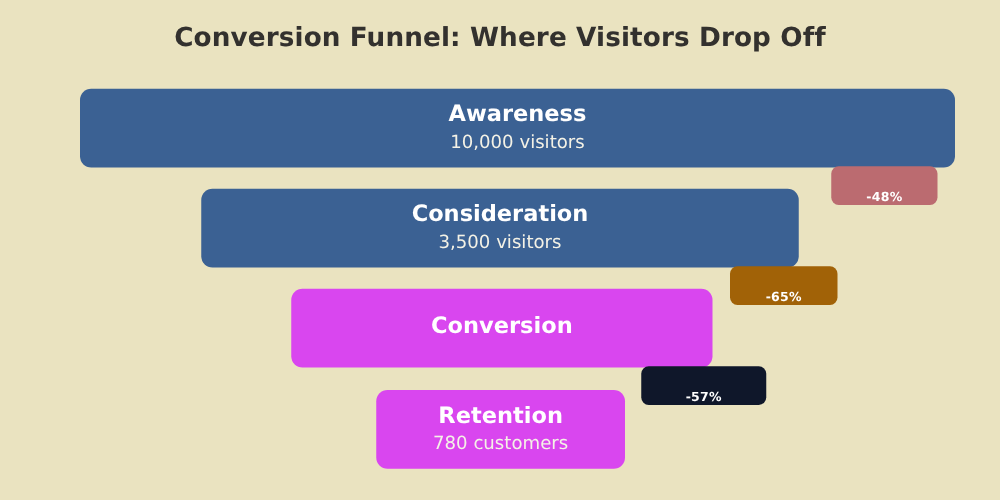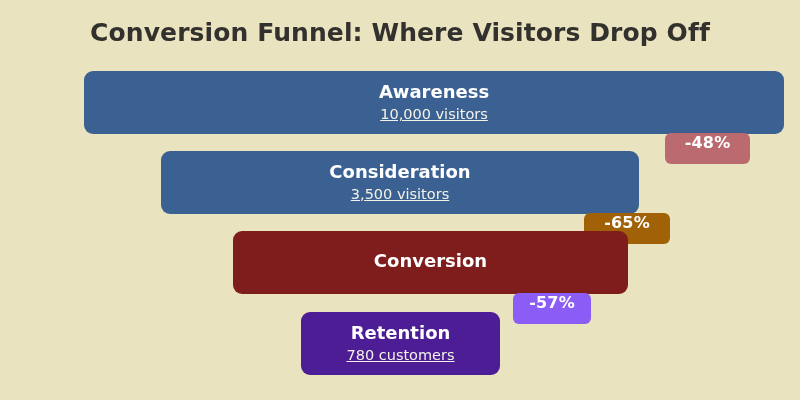--- a/index.html
+++ b/index.html
@@ -17,21 +17,21 @@
     position: relative;
     width: 800px;
     height: 400px;
   }
   #chart-title {
     position: absolute;
     top: 18px;
     left: 0;
     width: 800px;
     text-align: center;
-    font-size: 25px;
+    font-size: 21px;
     font-weight: bold;
     color: #33312e;
     letter-spacing: 0.1px;
   }
   .funnel-stage {
     position: absolute;
     box-sizing: border-box;
     border-radius: 9px;
     display: flex;
     flex-direction: column;
@@ -43,66 +43,65 @@
     font-weight: bold;
     color: #ffffff;
     line-height: 1.15;
     margin-bottom: 3px;
   }
   .stage-value {
     font-size: 14.5px;
     font-weight: normal;
     color: #f4f2e6;
     line-height: 1.15;
-    text-decoration: underline;
   }
   .drop-badge {
     position: absolute;
     box-sizing: border-box;
     border-radius: 6px;
     display: flex;
-    align-items: flex-start;
+    align-items: flex-end;
     justify-content: center;
-    font-size: 16px;
+    font-size: 10px;
     font-weight: bold;
     color: #ffffff;
     letter-spacing: 0.2px;
   }
 </style>
 </head>
 <body>
 
 <div id="chart-root">
 
   <div id="chart-title">Conversion Funnel: Where Visitors Drop Off</div>
 
-  <div class="funnel-stage" style="left:84px; top:71px; width:700px; height:63px; background:#3b6193;">
+  <div class="funnel-stage" style="left:64px; top:71px; width:700px; height:63px; background:#3b6193;">
     <div class="stage-label">Awareness</div>
     <div class="stage-value">10,000 visitors</div>
   </div>
 
   <div class="drop-badge" style="left:665px; top:133px; width:85px; height:31px; background:#bb6b70;">
     <span>-48%</span>
   </div>
 
   <div class="funnel-stage" style="left:161px; top:151px; width:478px; height:63px; background:#3b6193;">
     <div class="stage-label">Consideration</div>
     <div class="stage-value">3,500 visitors</div>
   </div>
 
   <div class="drop-badge" style="left:584px; top:213px; width:86px; height:31px; background:#a16207;">
     <span>-65%</span>
   </div>
 
-  <div class="funnel-stage" style="left:233px; top:231px; width:395px; height:63px; background:#7f1d1d;text-align:center;">
+  <div class="funnel-stage" style="left:233px; top:231px; width:337px; height:63px; background:#d946ef;text-align:center;">
     <div class="stage-label">Conversion</div>
   </div>
 
-  <div class="drop-badge" style="left:513px; top:293px; width:78px; height:31px; background:#8b5cf6;">
+  <div class="drop-badge" style="left:513px; top:293px; width:100px; height:31px; background:#0f172a;">
     <span>-57%</span>
   </div>
 
-  <div class="funnel-stage" style="left:301px; top:312px; width:199px; height:63px; background:#4c1d95;">
+  <div class="funnel-stage" style="left:301px; top:312px; width:199px; height:63px; background:#d946ef;">
     <div class="stage-label">Retention</div>
     <div class="stage-value">780 customers</div>
   </div>
 
 </div>
 
 </body></html>

